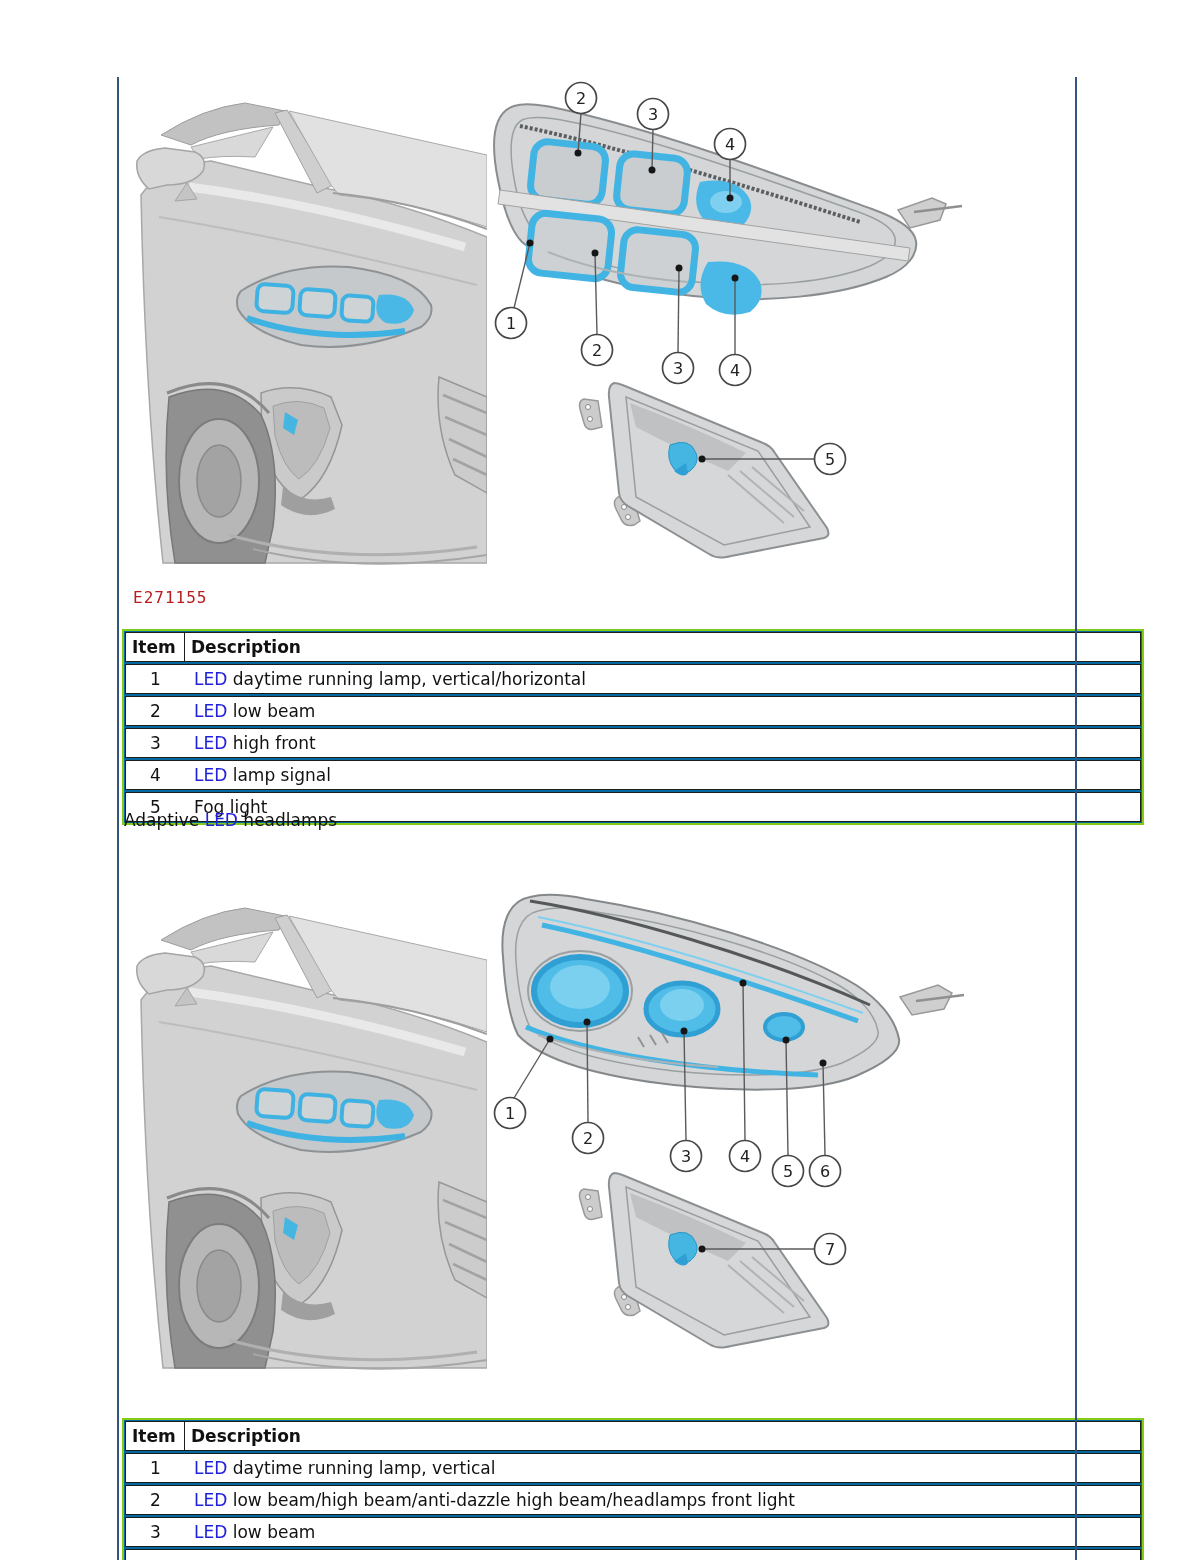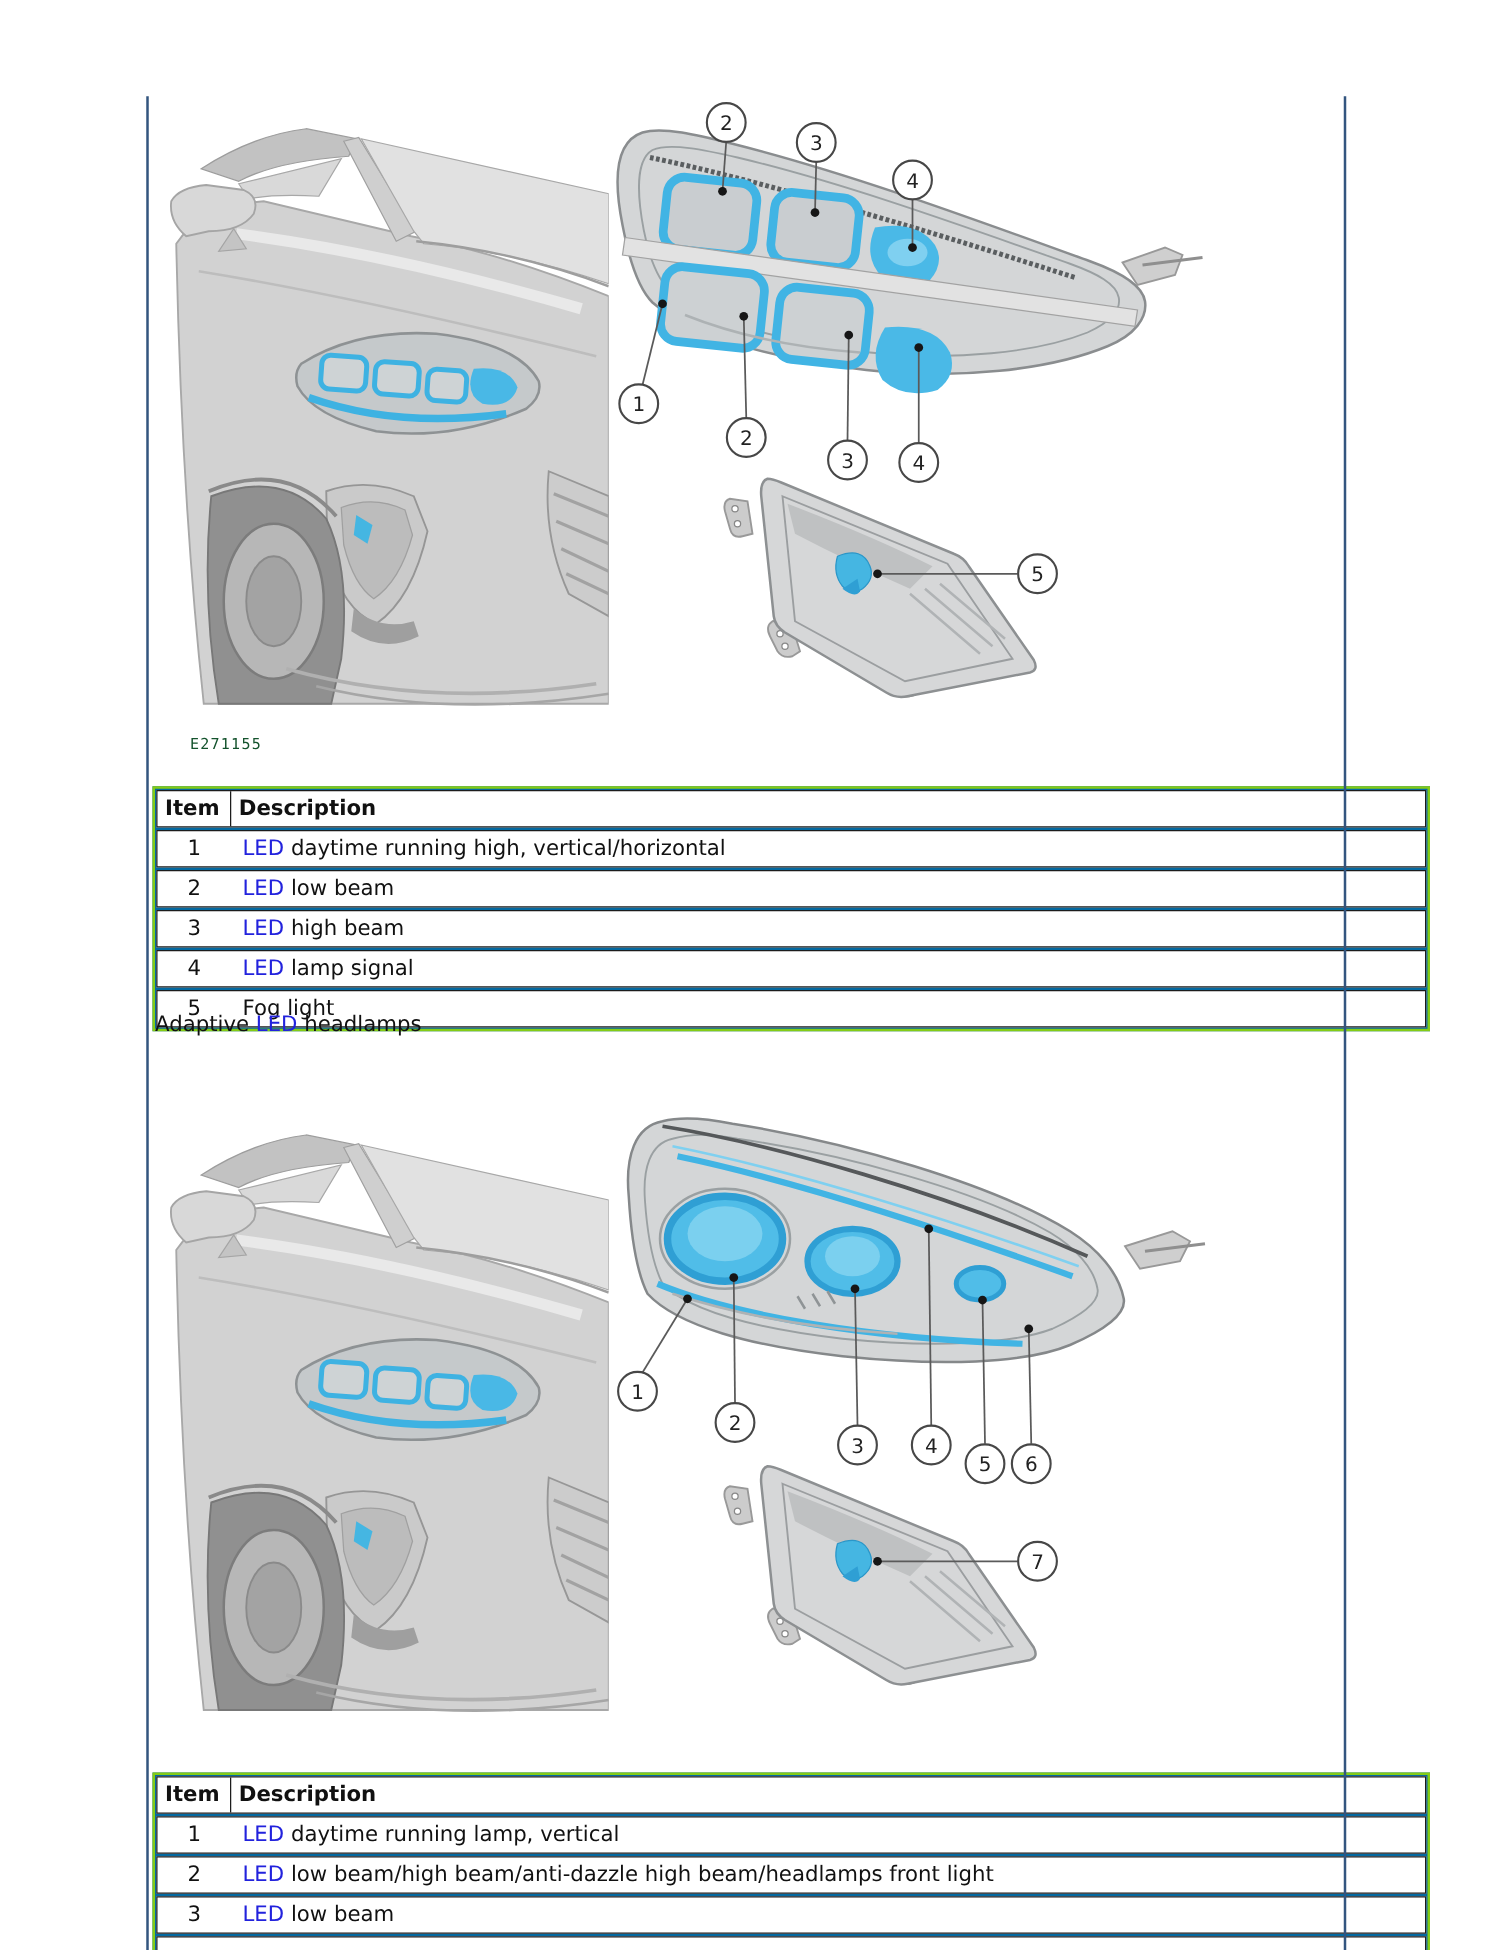--- a/index.html
+++ b/index.html
@@ -6,21 +6,21 @@
   body{
     width:1200px;height:1560px;position:relative;overflow:hidden;background:#ffffff;
     font-family:"DejaVu Sans","Liberation Sans",sans-serif;color:#111;
   }
   .vline{position:absolute;top:77px;bottom:0;width:2px;background:#33557f;z-index:6;}
   #vline-left{left:117px;}
   #vline-right{left:1075px;}
   .figure{position:absolute;z-index:1;}
   .ecode{
     position:absolute;left:133px;font-family:"DejaVu Sans Mono","Liberation Mono",monospace;
-    font-size:12px;letter-spacing:1px;color:#14532d;z-index:2;margin-left:19px;
+    font-size:16px;letter-spacing:1px;color:#b91c1c;z-index:2;
   }
   .tbl{
     position:absolute;left:122px;width:1022px;background:#0369a1;
     border:2px solid #84cc16;padding:1px;box-sizing:border-box;z-index:3;
   }
   .trow{
     border:1px solid #1c1c1c;height:28px;display:flex;align-items:center;
     margin-bottom:2px;font-size:17px;background:#fff;
   }
   .trow:last-child{margin-bottom:0;}
@@ -181,35 +181,35 @@
 
 <div class="tbl" style="top:629px">
   <div class="trow thead">
     <div class="citem">Item</div>
     <div class="cdesc">Description</div>
   </div>
   <div class="trow">
     <div class="citem">1</div>
     <div class="cdesc">
         <span class="led">LED</span>
-        <span class="dtext"> daytime running high, vertical/horizontal</span>
+        <span class="dtext"> daytime running lamp, vertical/horizontal</span>
       </div>
   </div>
   <div class="trow">
     <div class="citem">2</div>
     <div class="cdesc">
         <span class="led">LED</span>
         <span class="dtext"> low beam</span>
       </div>
   </div>
   <div class="trow">
     <div class="citem">3</div>
     <div class="cdesc">
         <span class="led">LED</span>
-        <span class="dtext"> high beam</span>
+        <span class="dtext"> high front</span>
       </div>
   </div>
   <div class="trow">
     <div class="citem">4</div>
     <div class="cdesc">
         <span class="led">LED</span>
         <span class="dtext"> lamp signal</span>
       </div>
   </div>
   <div class="trow">

